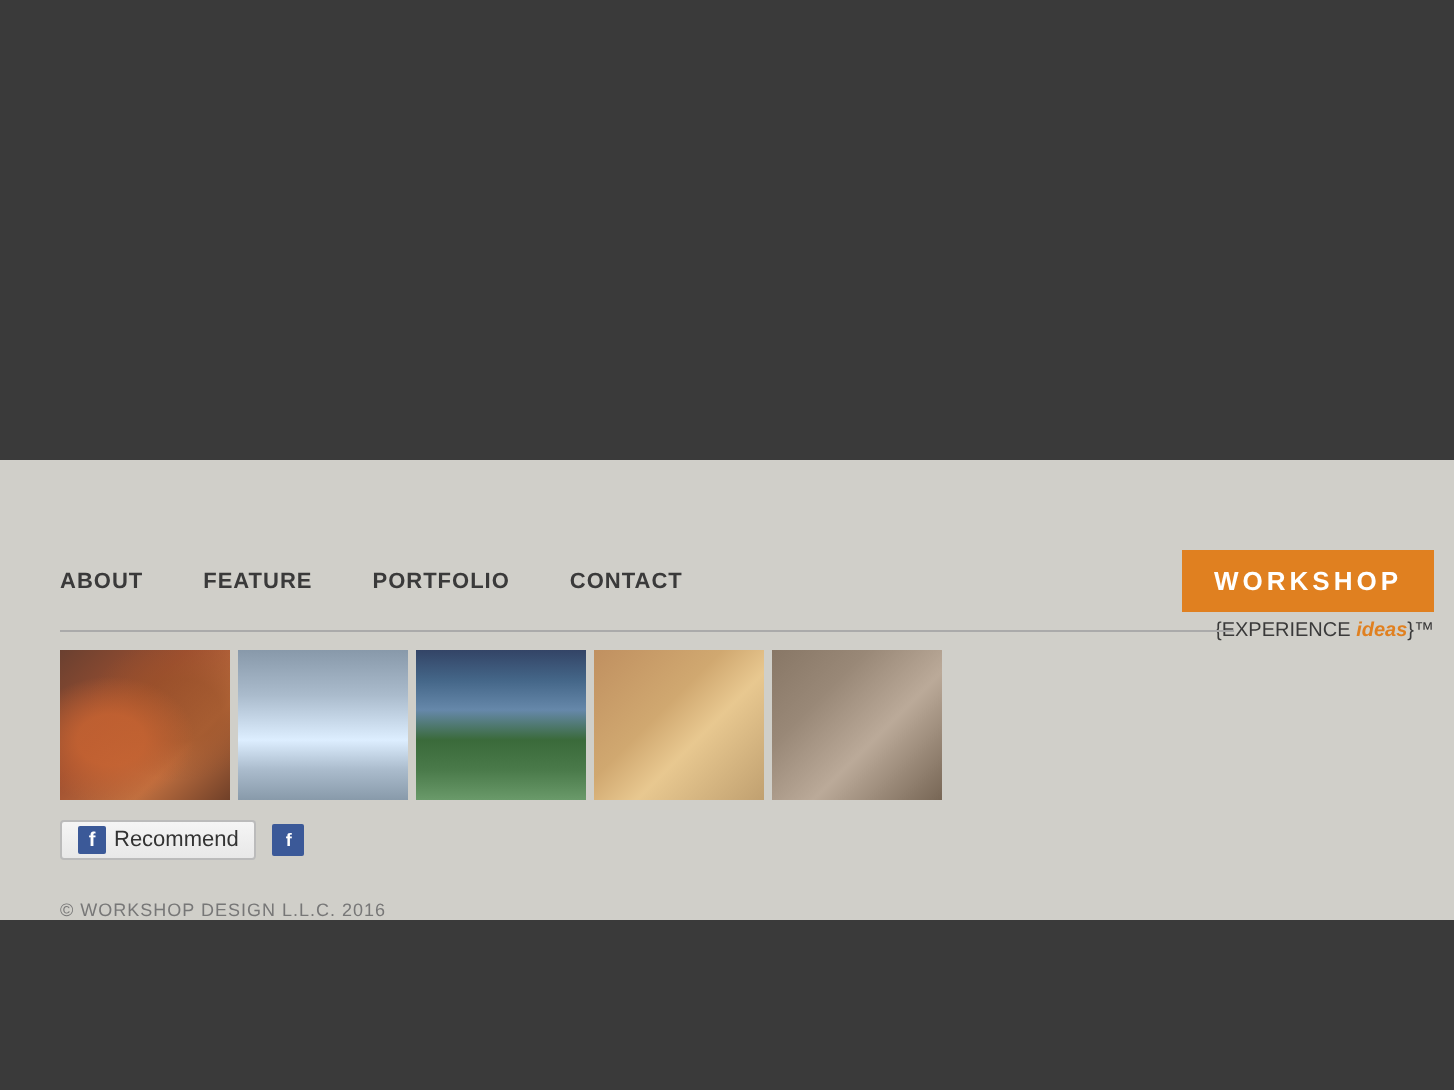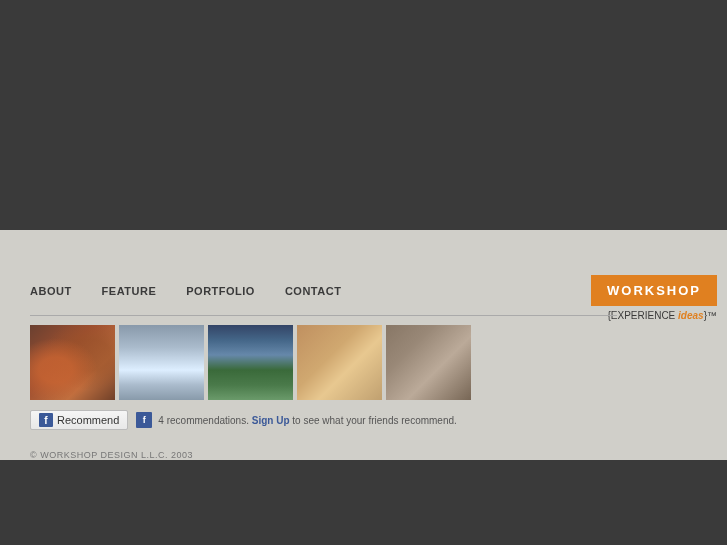--- a/index.html
+++ b/index.html
@@ -266,23 +266,18 @@
     </div>
   </div>
 
   <div class="fb-section">
     <div class="recommend-btn">
       <div class="fb-icon">f</div>
       <span>Recommend</span>
     </div>
     <div class="fb-count-box">
       <div class="fb-count-icon">f</div>
-      <span class="fb-text">
-        <span>4 recommendations.</span>
-        <span class="signup">Sign Up</span>
-        <span>to see what your friends recommend.</span>
-      </span>
     </div>
   </div>
 
-  <div class="copyright">© WORKSHOP DESIGN L.L.C. 2003</div>
+  <div class="copyright">© WORKSHOP DESIGN L.L.C. 2016</div>
 
 </div>
 
 </body></html>

